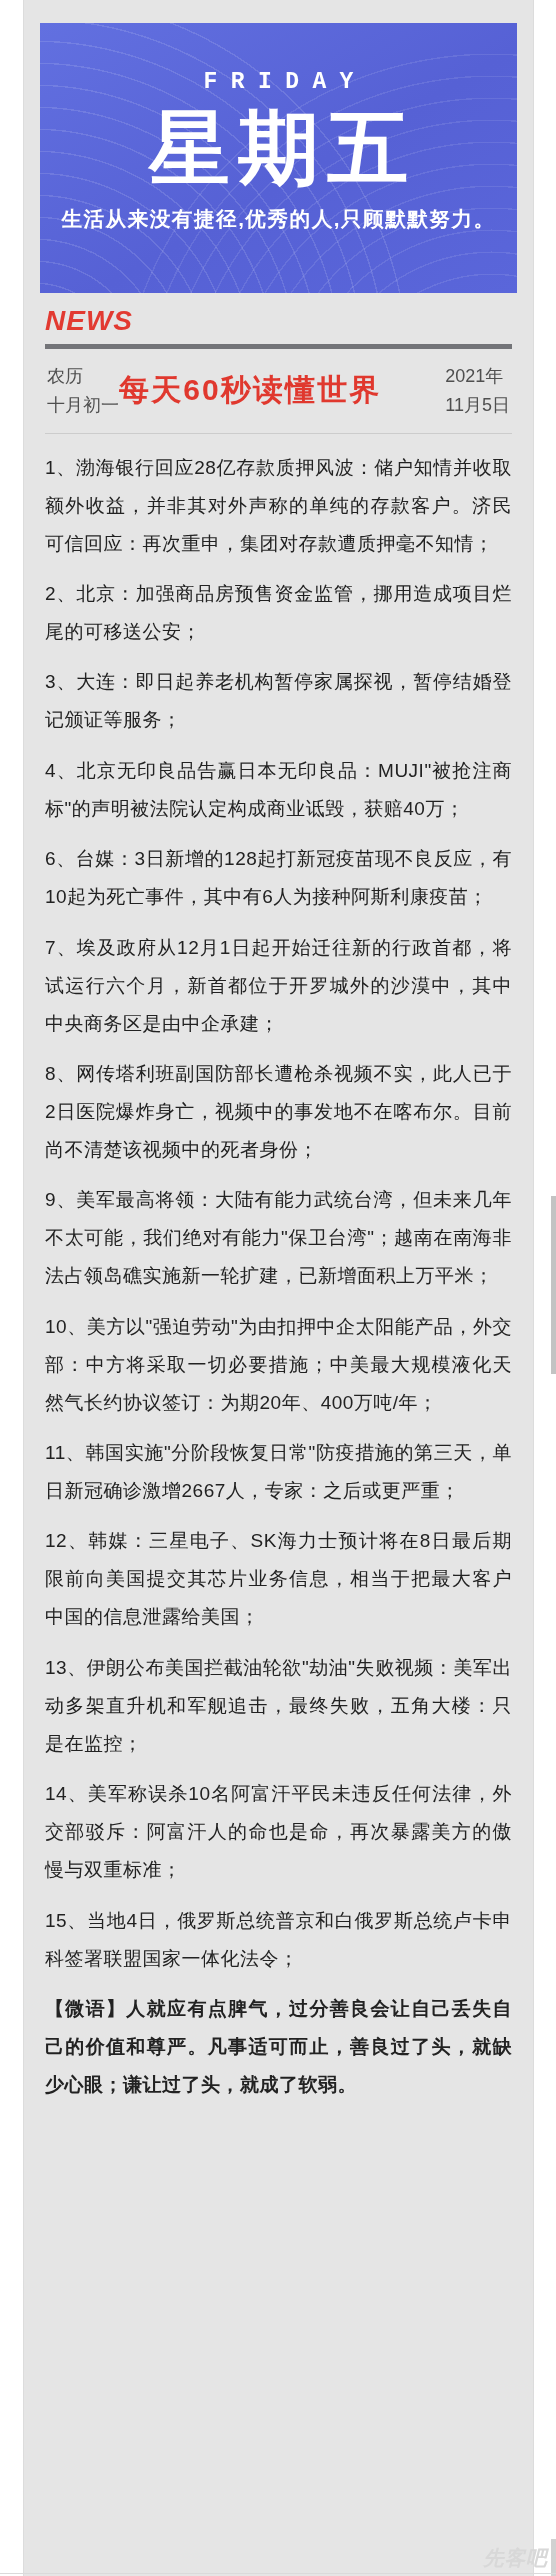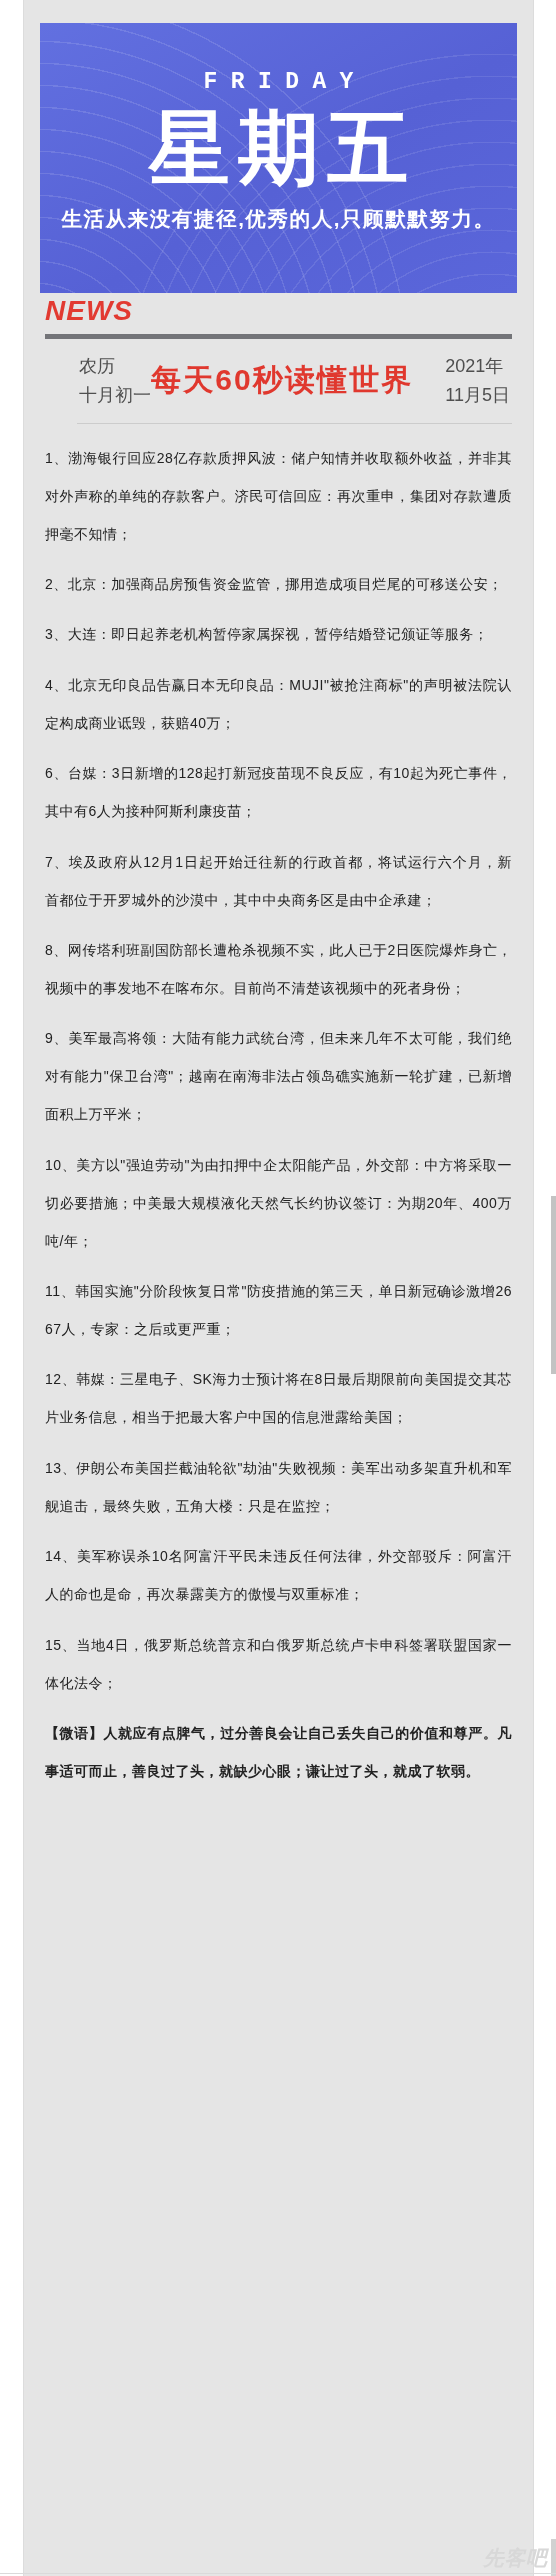--- a/index.html
+++ b/index.html
@@ -26,31 +26,31 @@
   .friday{
     position:relative;padding-top:46px;font-size:23px;font-weight:600;
     letter-spacing:13.4px;text-indent:13.4px;
     font-family:"Liberation Mono","DejaVu Sans Mono",monospace;
   }
   .weekday{position:relative;margin-top:11.3px;font-size:81px;line-height:1.05;
     font-weight:900;letter-spacing:8.2px;text-indent:8.2px;}
   .motto{position:relative;margin-top:14px;font-size:20.6px;font-weight:700;letter-spacing:1.5px;}
   
   .content{padding:0 21px;}
-  .news-label{margin-top:2px;font-size:28px;font-weight:800;font-style:italic;
+  .news-label{margin-top:12px;font-size:28px;font-weight:800;font-style:italic;
     color:#e23a31;letter-spacing:1px;}
   .bar{margin-top:6.7px;height:5.7px;background:#737478;}
-  .date-row{display:flex;align-items:center;padding:12.4px 2.1px 13.4px;border-bottom:1px solid #cccccc;margin-left:32px;}
+  .date-row{display:flex;align-items:center;padding:12.4px 2.1px 13.4px;border-bottom:1px solid #cccccc;}
   .lunar{font-size:18px;color:#4f4f4f;line-height:29px;white-space:nowrap;}
   .feature-title{flex:1;text-align:left;font-size:30px;font-weight:900;
     color:#e0382e;letter-spacing:2.1px;}
   .gdate{font-size:18px;color:#4f4f4f;line-height:29px;white-space:nowrap;}
   .news-body{padding-top:14.4px;}
   .news-body p{
-    margin:0 0 12.4px;font-size:14px;line-height:38px;color:#222222;
+    margin:0 0 12.4px;font-size:19px;line-height:38px;color:#222222;
     text-align:justify;word-break:break-all;letter-spacing:0.5px;
   }
   .news-body p:last-child{margin-bottom:0;font-weight:bold;}
   
   .scrollbar-thumb{position:absolute;right:0;top:1196px;width:6.2px;height:178px;background:#c3c3c3;}
   .scrollbar-corner{position:absolute;right:0;bottom:0;width:6.2px;height:37px;background:#d1d1d1;}
   .bottom-line{position:absolute;left:0;bottom:2.6px;width:557px;height:0.5px;background:#dadada;}
   .watermark{position:absolute;right:9.3px;bottom:4.1px;font-size:20.6px;font-weight:700;
     font-style:italic;color:#d8d8d8;letter-spacing:1px;}
 </style>

